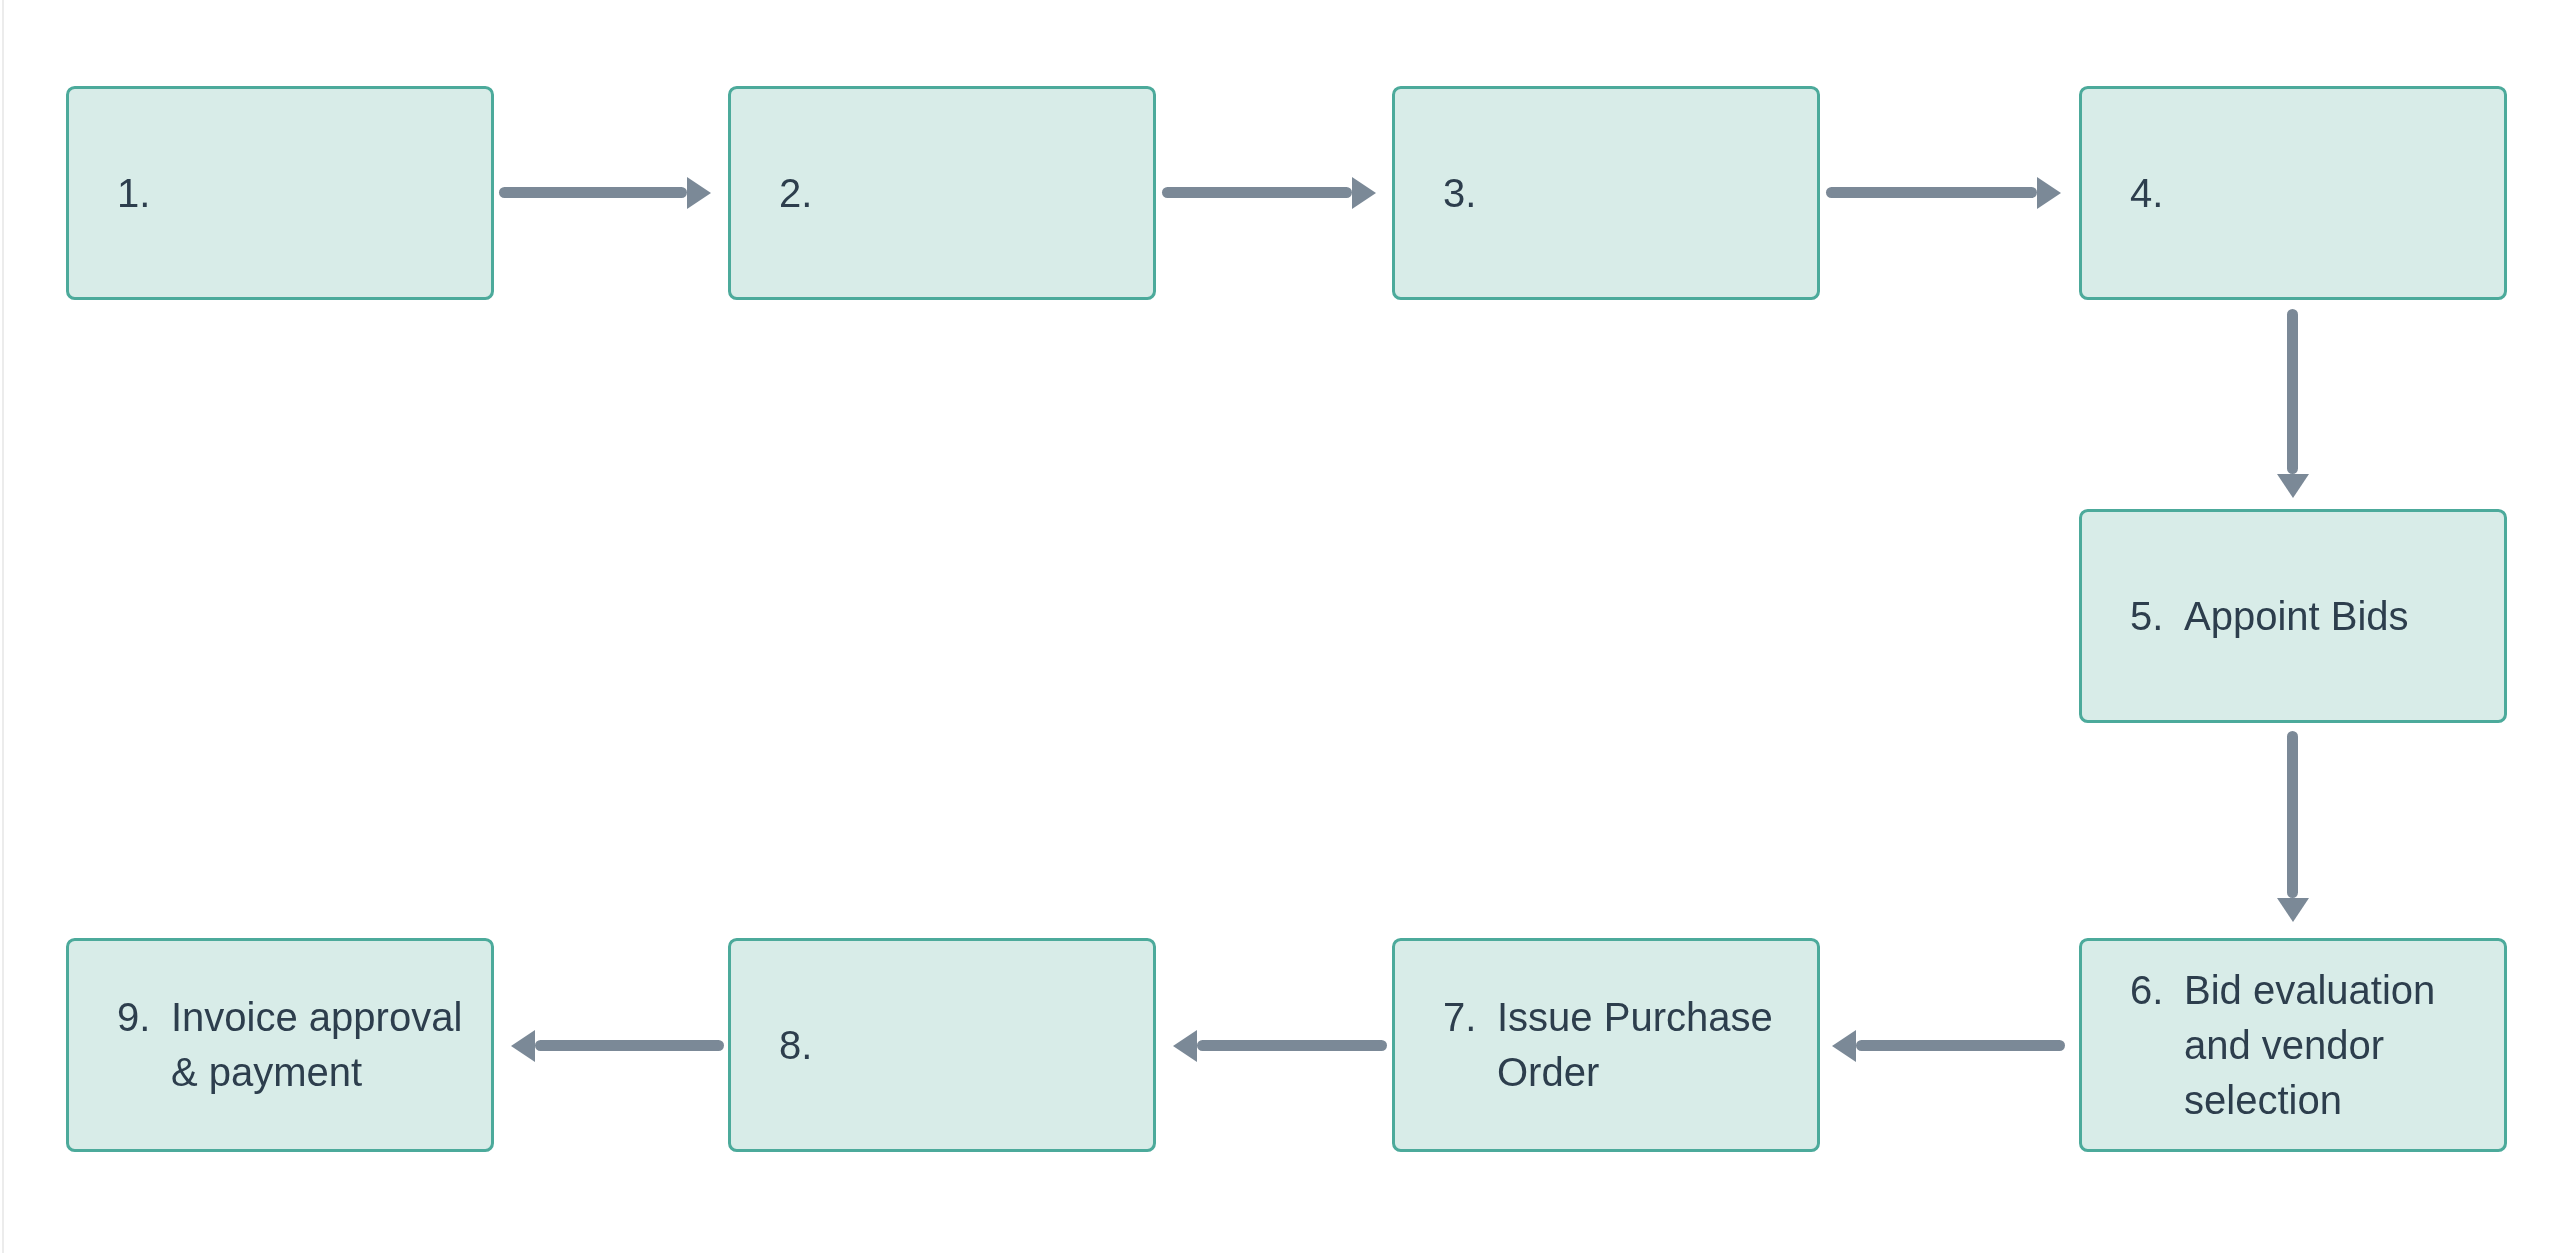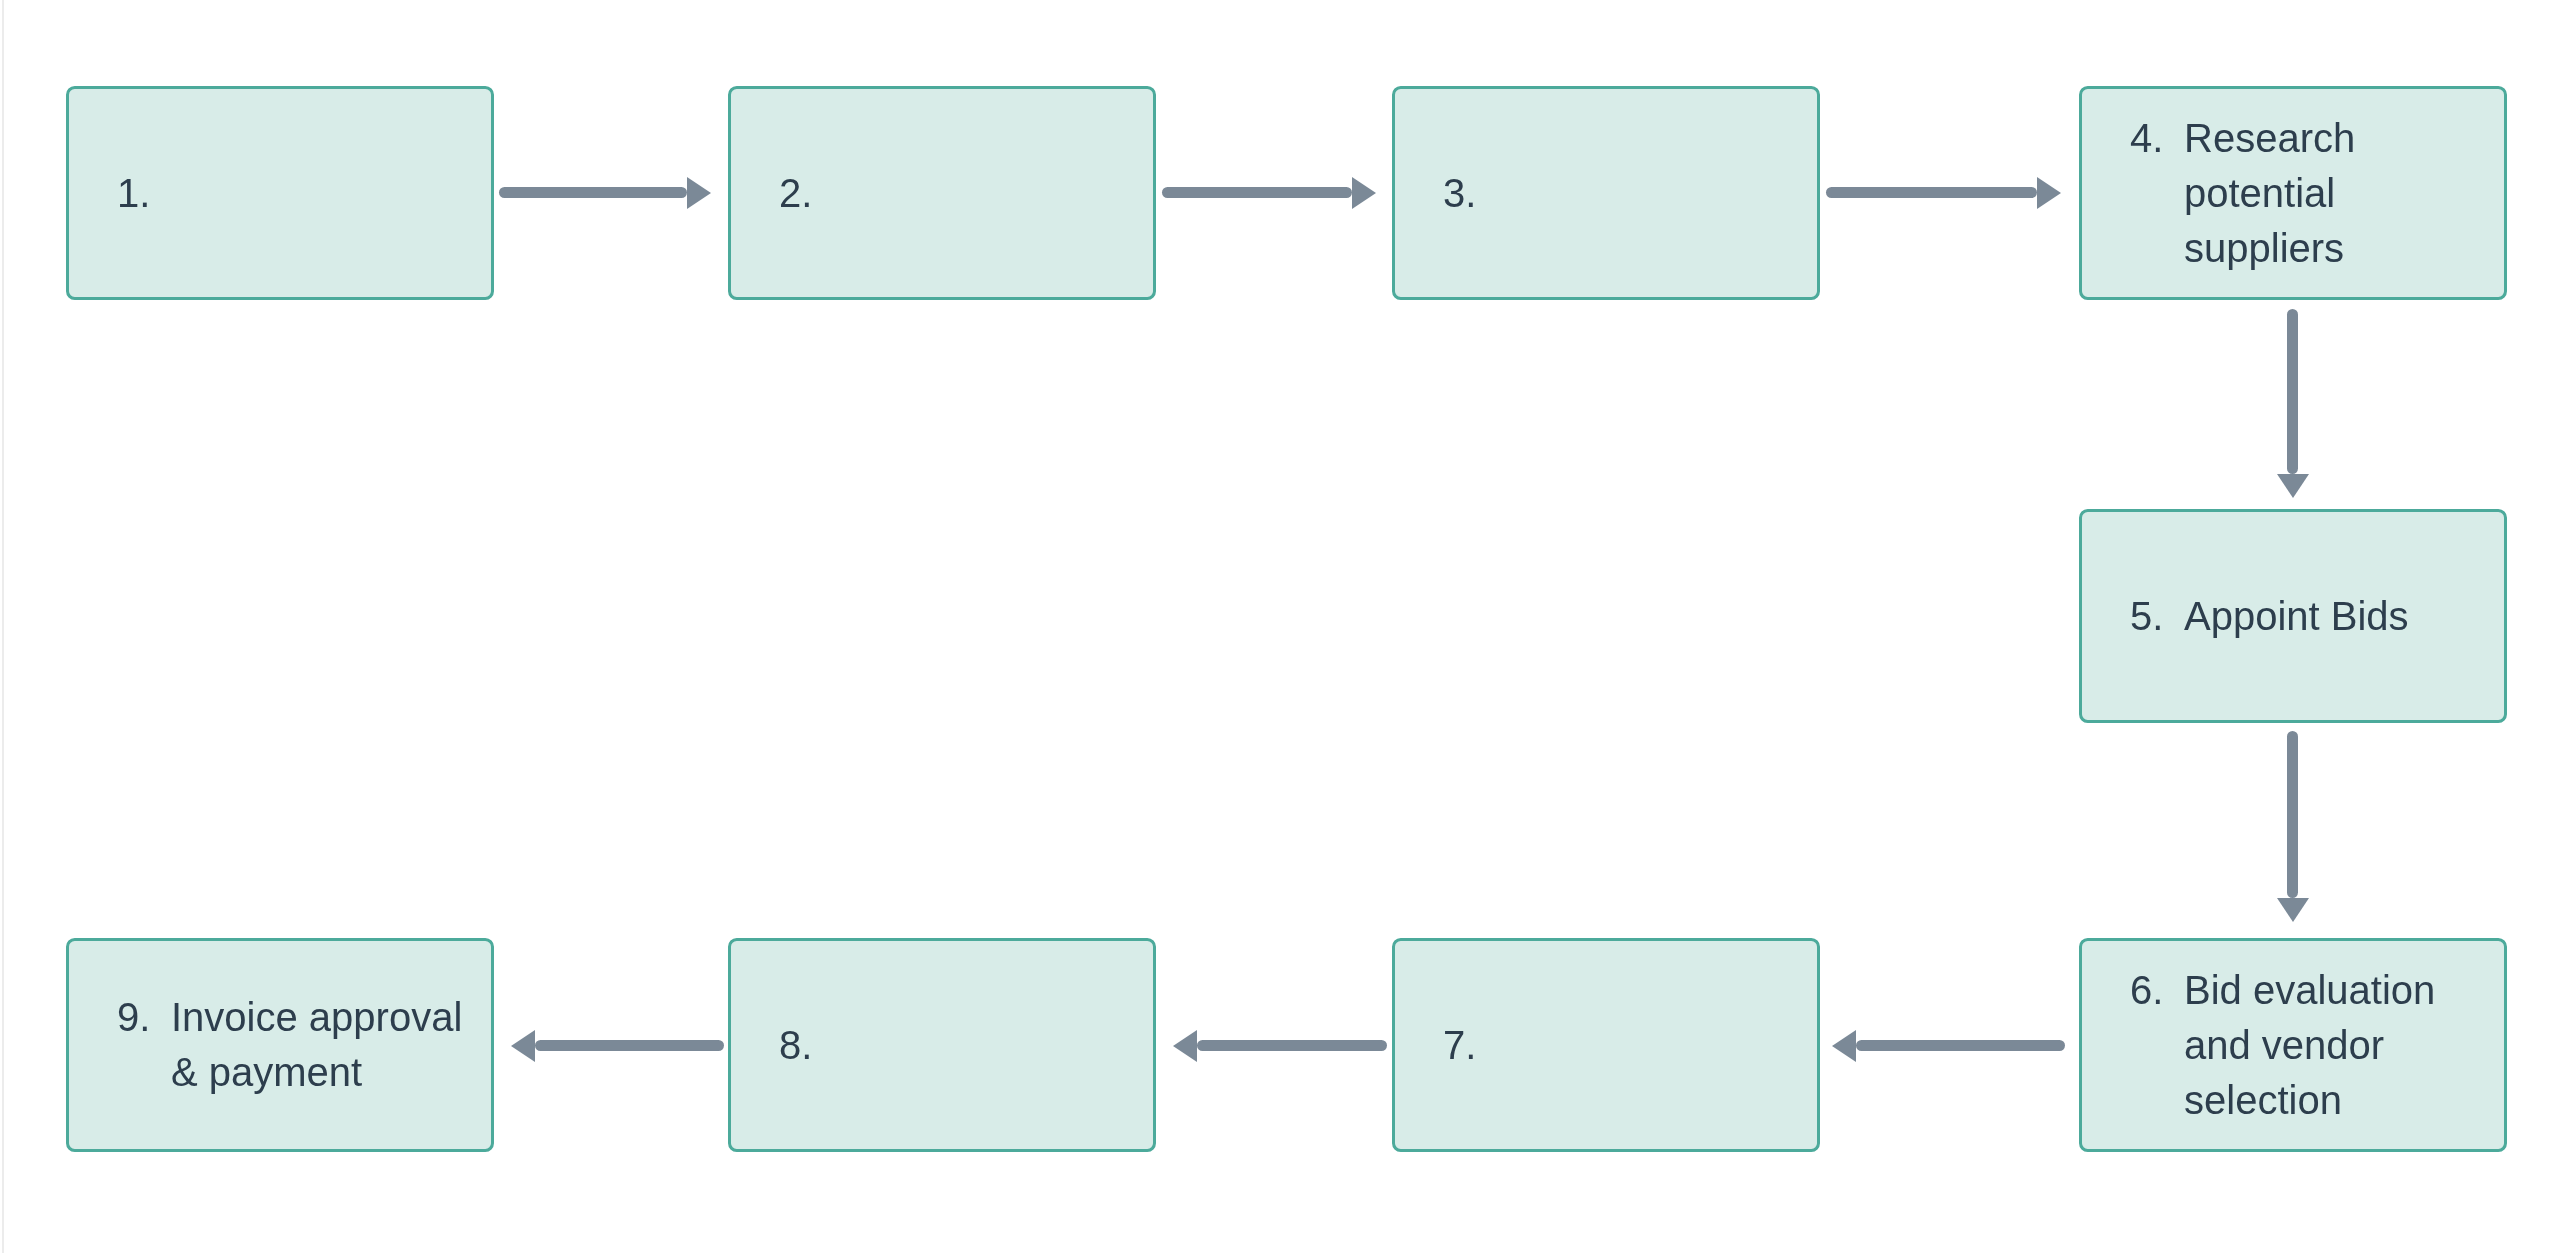--- a/index.html
+++ b/index.html
@@ -106,23 +106,20 @@
 
   <div class="box" style="left:1392px; top:86px;">
     <div class="box-label">
       <span class="step-number">3.</span>
     </div>
   </div>
 
   <div class="box" style="left:2079px; top:86px;">
     <div class="box-label">
       <span class="step-number">4.</span>
-      <span class="step-label">Research
-potential
-suppliers</span>
     </div>
   </div>
 
   <div class="box" style="left:2079px; top:509px;">
     <div class="box-label">
       <span class="step-number">5.</span>
       <span class="step-label">Appoint Bids</span>
     </div>
   </div>
 
@@ -131,20 +128,22 @@
       <span class="step-number">6.</span>
       <span class="step-label">Bid evaluation
 and vendor
 selection</span>
     </div>
   </div>
 
   <div class="box" style="left:1392px; top:938px;">
     <div class="box-label">
       <span class="step-number">7.</span>
+      <span class="step-label">Issue Purchase
+Order</span>
     </div>
   </div>
 
   <div class="box" style="left:728px; top:938px;">
     <div class="box-label">
       <span class="step-number">8.</span>
     </div>
   </div>
 
   <div class="box" style="left:66px; top:938px;">

